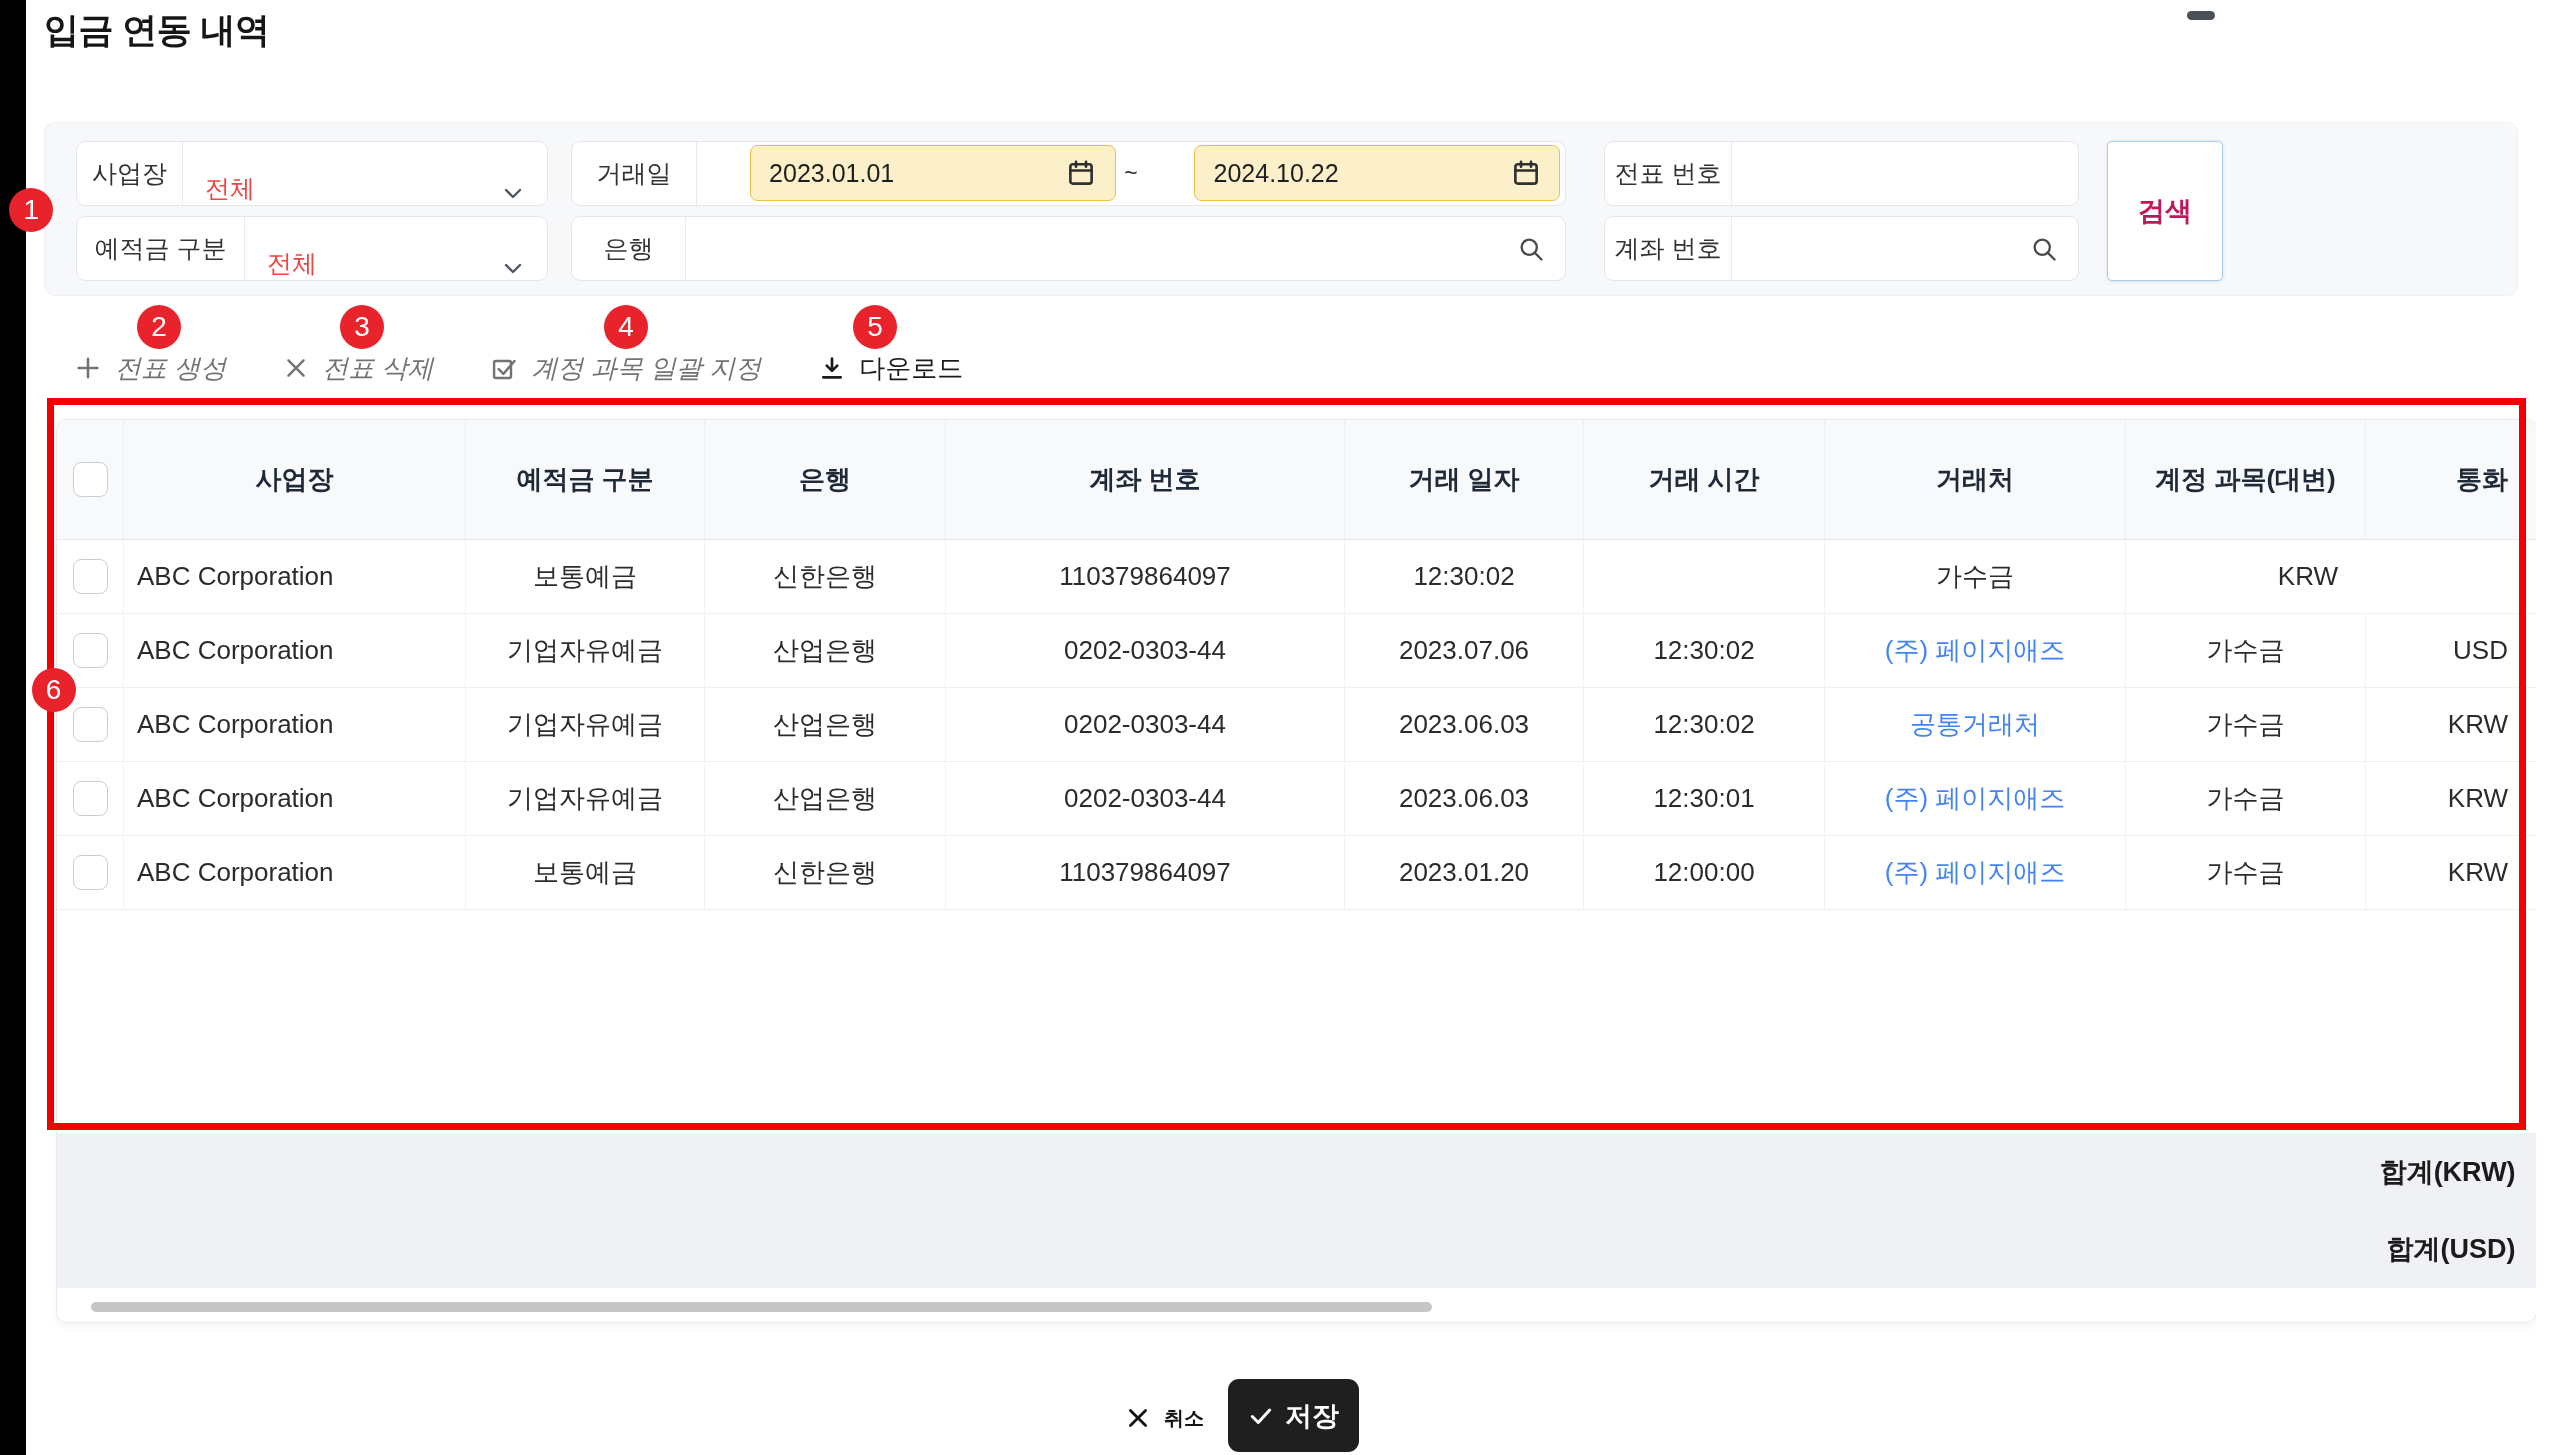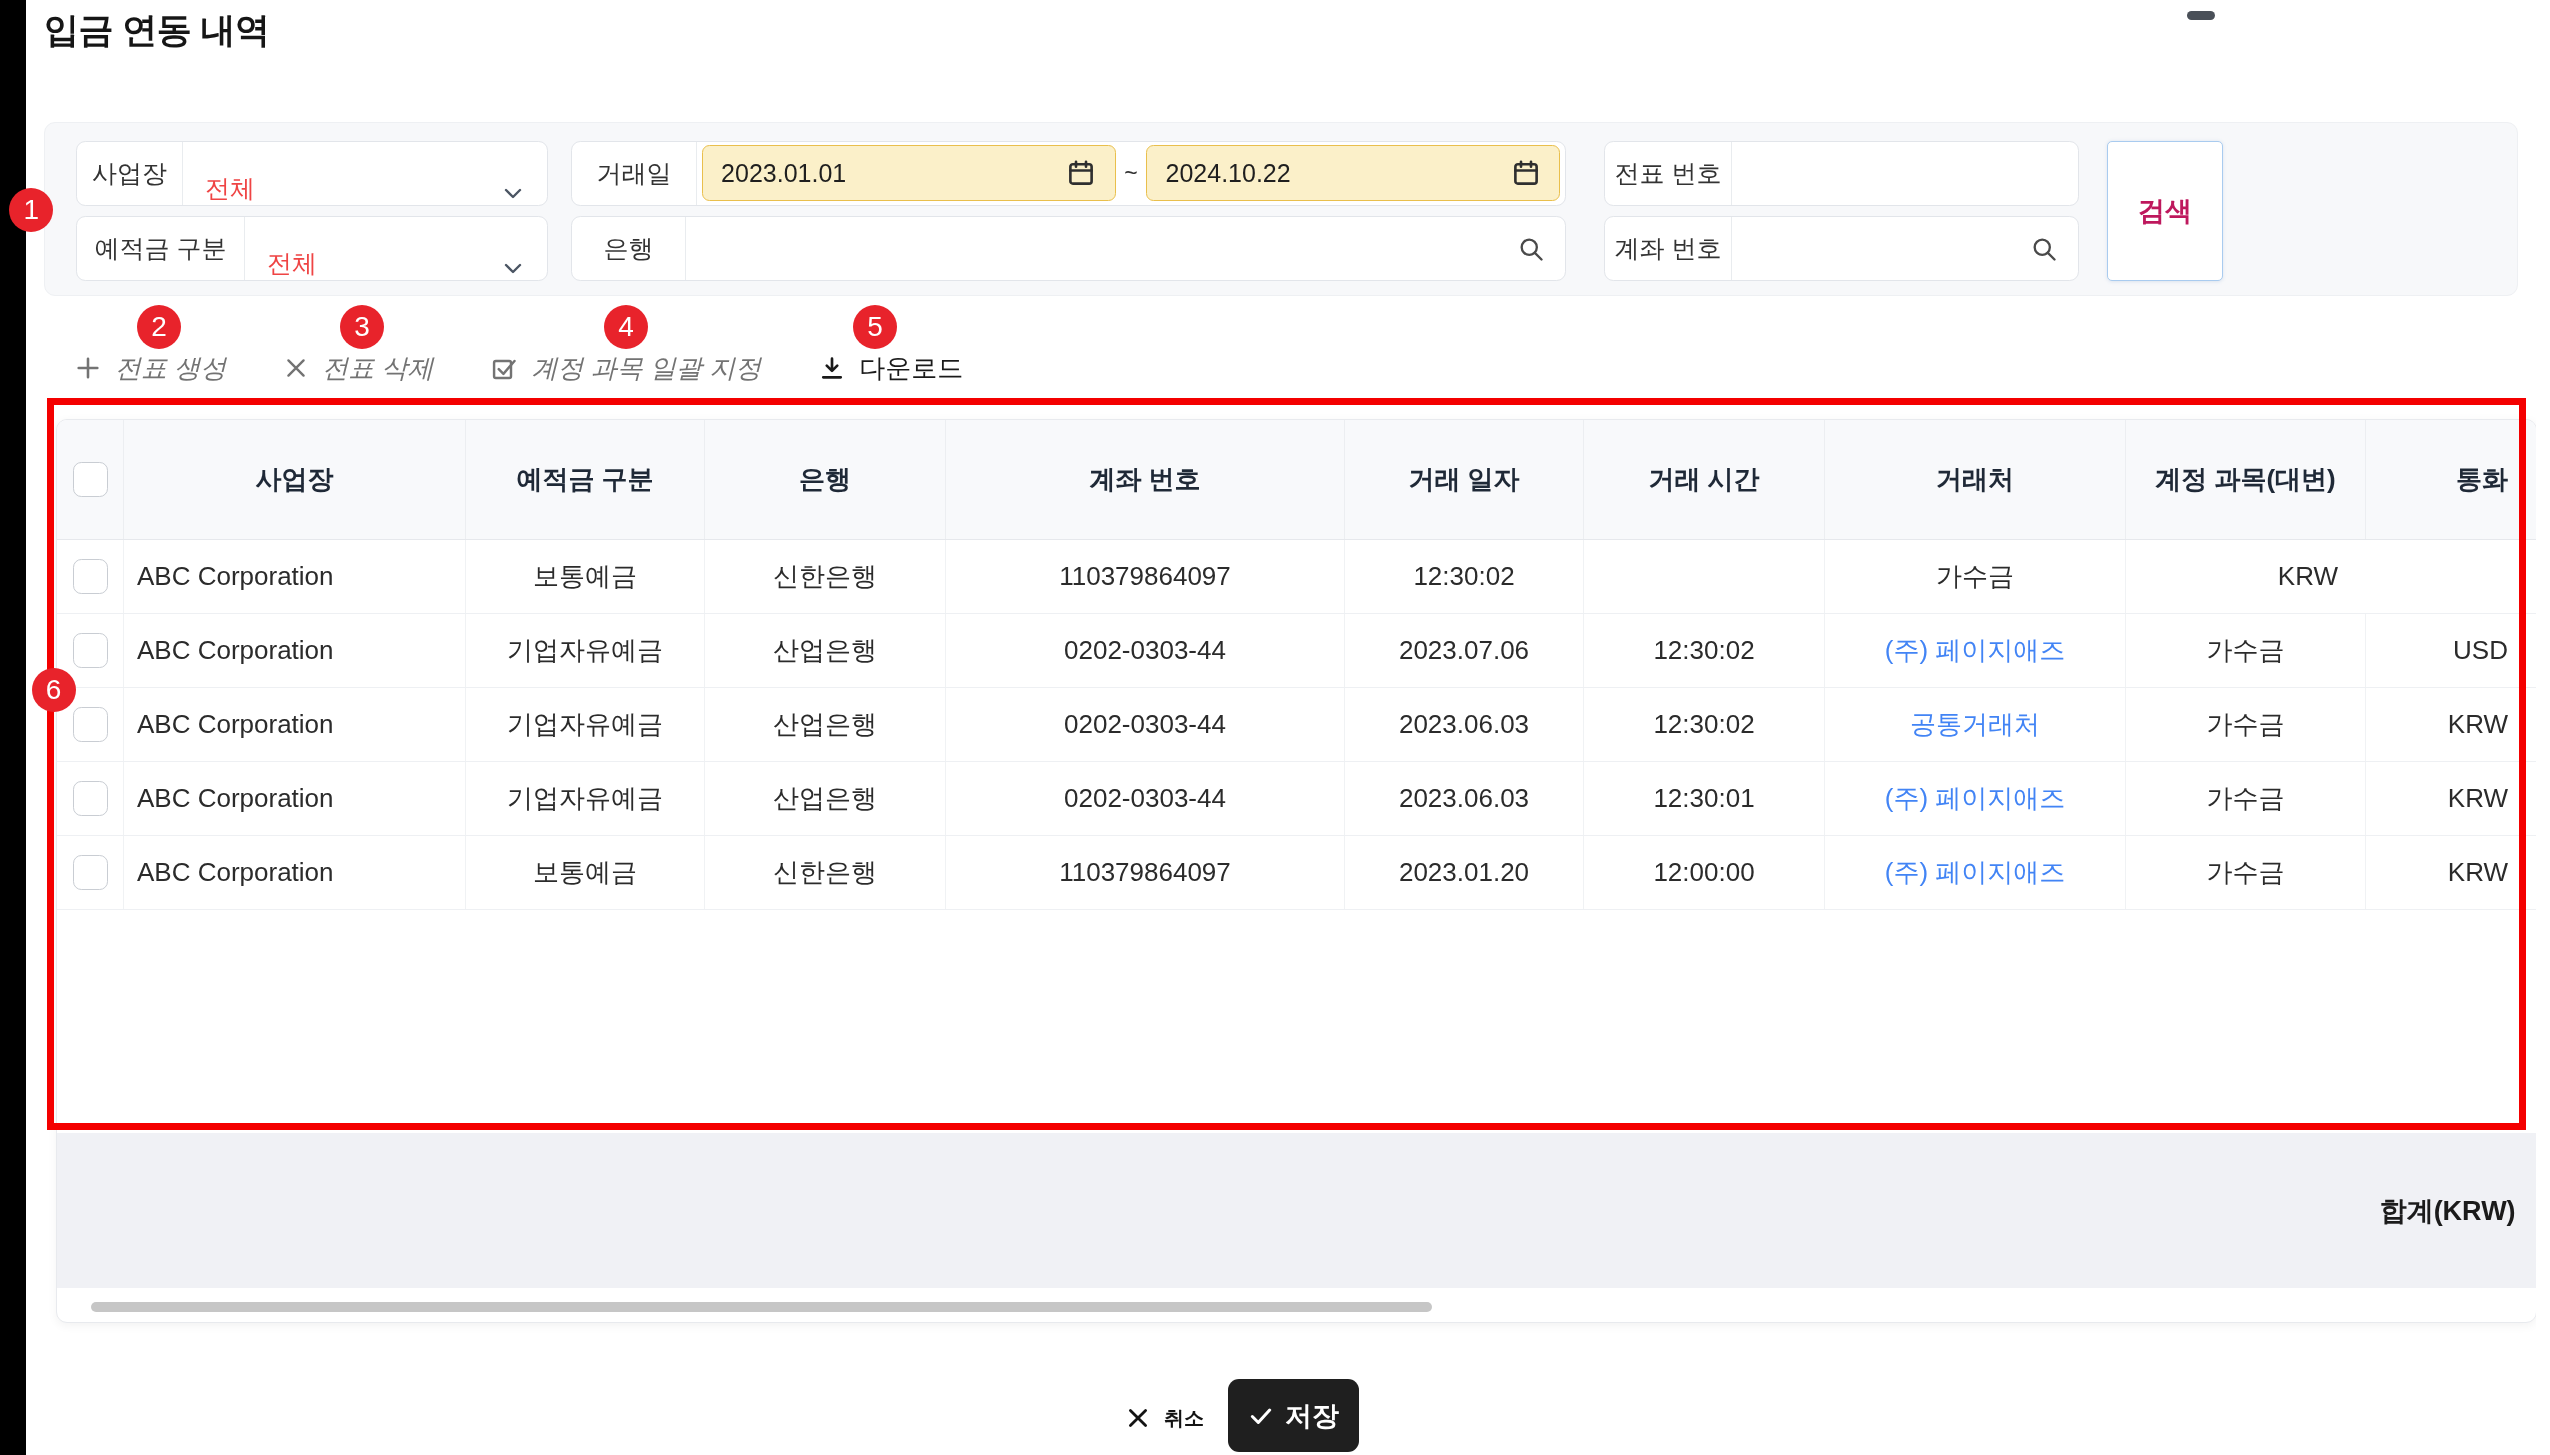--- a/index.html
+++ b/index.html
@@ -28,21 +28,21 @@
   .g-date .fg-label { width:125px; }
   .g-bank { left:526px; top:93px; width:995px; }
   .g-bank .fg-label { width:114px; }
   .g-voucher { left:1559px; top:17.6px; width:475px; }
   .g-voucher .fg-label { width:127px; }
   .g-account { left:1559px; top:93px; width:475px; }
   .g-account .fg-label { width:127px; }
   .chev { margin-left:auto; flex:none; color:#4B5563; }
   .date-wrap { flex:1; display:flex; align-items:center; gap:8.3px; padding:3.7px 4.6px; }
   .date-input { flex:1; height:100%; background:#FBF0C9; border:1.9px solid #E9BF4C; border-radius:7.4px;
-    display:flex; align-items:center; padding:0 18.5px; font-size:25px; color:#1F1F1F; }
+    display:flex; align-items:center; padding:0 18.5px; font-size:25px; color:#1F1F1F;margin-left:48px; }
   .cal { margin-left:auto; flex:none; color:#2F2F2F; }
   .tilde { flex:none; font-size:23px; color:#333; }
   .fg-input { flex:1; min-width:0; border:none; outline:none; background:transparent;
     font-size:25px; padding:0 22px; color:#222; font-family:inherit; }
   .icon-search { flex:none; align-self:center; margin-right:20.4px; color:#4A4A4A; }
   .search-btn { position:absolute; left:2062px; top:17.6px; width:116px; height:140px;
     background:#fff; border:1.9px solid #A9CBEF; border-radius:5px; cursor:pointer;
     display:flex; align-items:center; justify-content:center;
     font-size:27px; font-weight:700; color:#be185d; font-family:inherit;
     box-shadow:0 0.9px 3.7px rgba(100,140,190,.18); }
@@ -294,20 +294,21 @@
     <div class="cell">2023.01.20</div>
     <div class="cell">12:00:00</div>
     <div class="cell link">(주) 페이지애즈</div>
     <div class="cell">가수금</div>
     <div class="cell">KRW</div>
   </div>
 </div>
 
     <div class="summary">
       <div class="sum-row">합계(KRW)</div>
+      <div class="sum-row">합계(USD)</div>
     </div>
 
     <div class="hscroll-thumb"></div>
   </section>
 
   <div class="anno-rect"></div>
   <span class="badge badge-1">1</span>
   <span class="badge badge-2">2</span>
   <span class="badge badge-3">3</span>
   <span class="badge badge-4">4</span>

